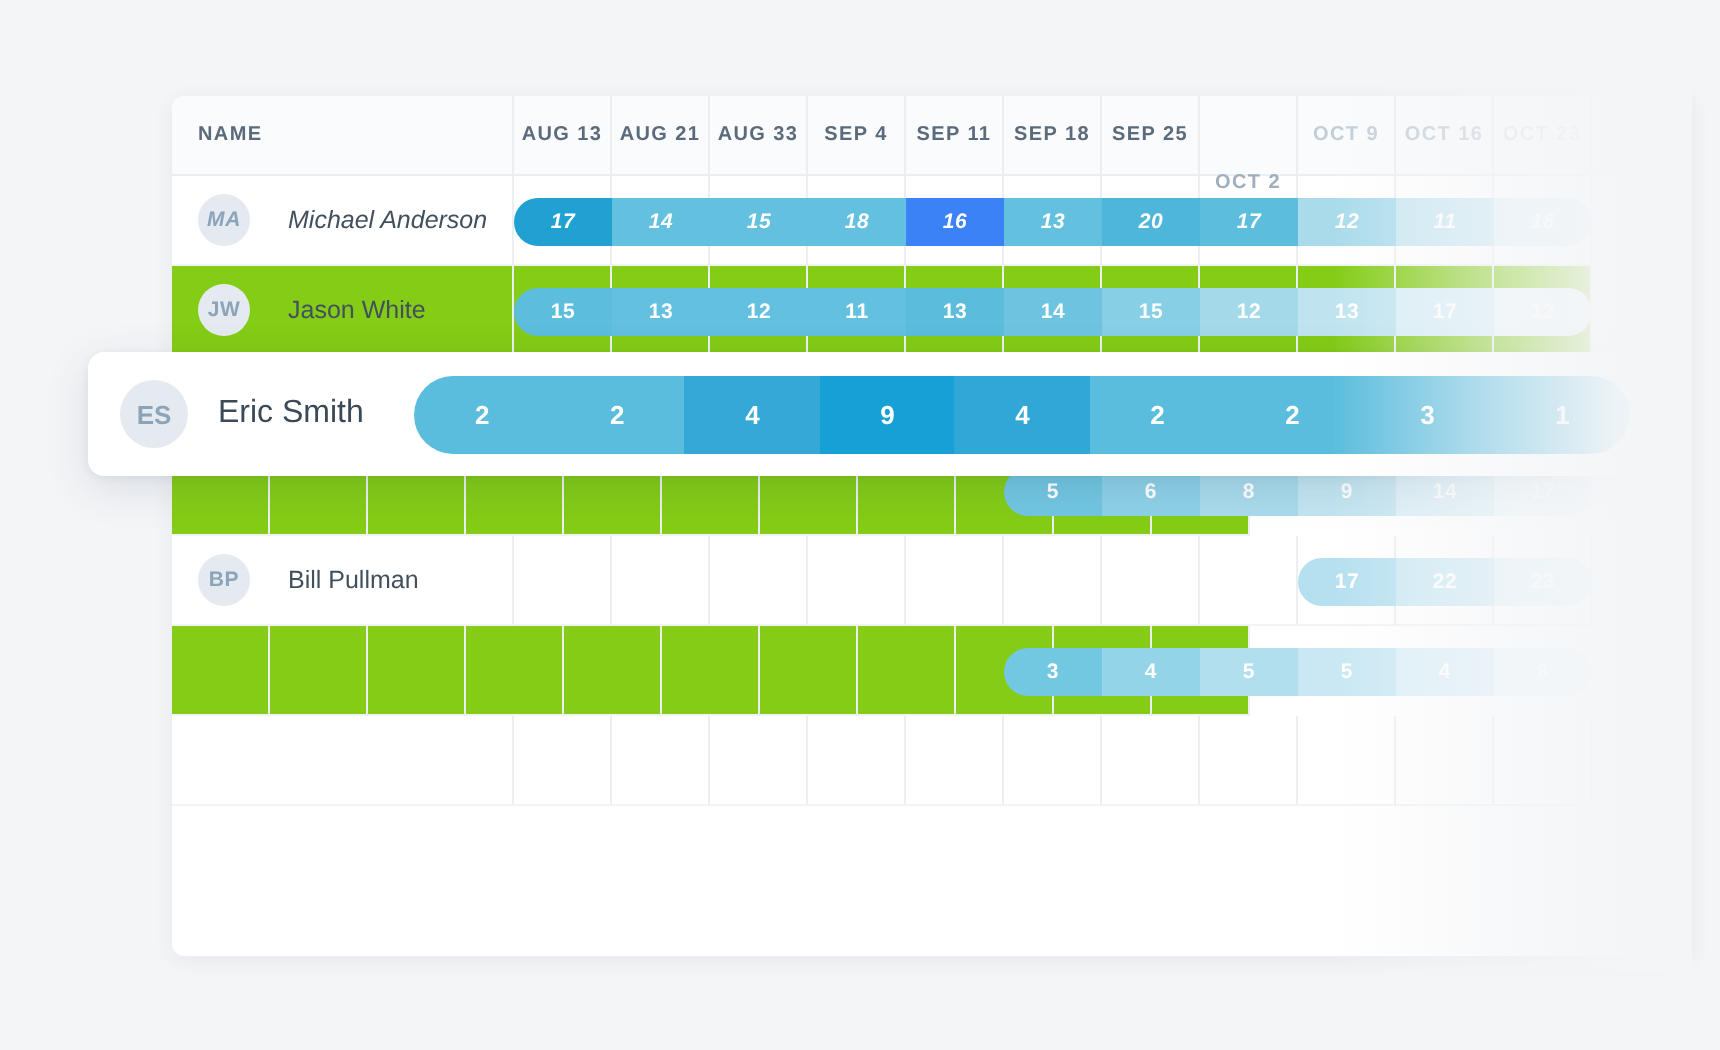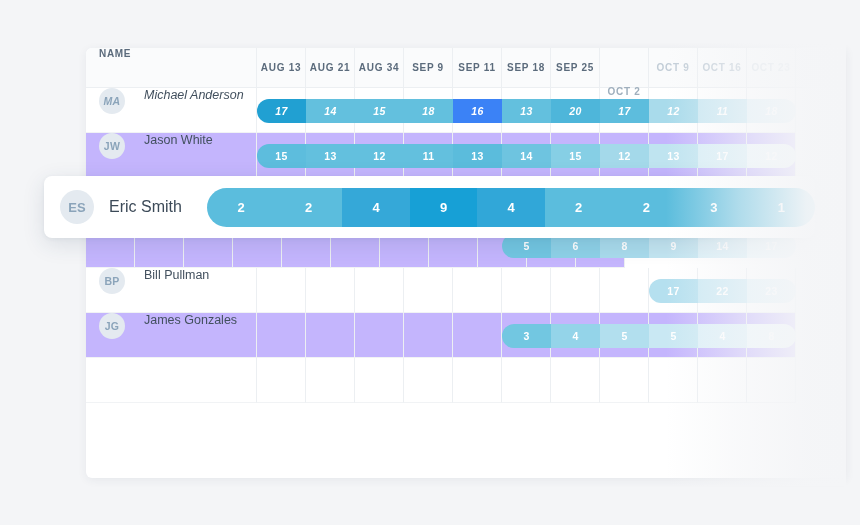--- a/index.html
+++ b/index.html
@@ -45,20 +45,21 @@
     width: 100%;
     box-sizing: border-box;
   }
 
   
   .cell-name {
     width: 171px;
     min-width: 171px;
     box-sizing: border-box;
     display: flex;
+    align-items: center;
     padding-left: 13px;
     border-right: 1px solid #eceff2;
   }
   
   .cell-week {
     width: 49px;
     min-width: 49px;
     box-sizing: border-box;
     border-right: 1px solid #eceff2;
     display: flex;
@@ -85,21 +86,21 @@
     color: #5b6b7c;
     white-space: nowrap;
   }
   .th-text.dim1 { color: #9fafbd; margin-top: 48px; }
   .th-text.dim2 { color: #c2cdd7; }
   .th-text.dim3 { color: #dce3e9; }
 
   
   .data-row { height: 45px; }
   .data-row.alt .cell-name,
-  .data-row.alt .cell-week { background: #c4b5fd; }
+  .data-row.alt .cell-week { background: #84cc16; }
   .data-row .cell-name,
   .data-row .cell-week { border-bottom: 1px solid #f1f3f5; }
 
   .avatar {
     width: 26px;
     height: 26px;
     border-radius: 50%;
     background: #e4eaf0;
     color: #8ba4ba;
     font-size: 10.5px;
@@ -209,24 +210,24 @@
       <span class="th-text">NAME</span>
     </div>
 
   <div class="cell-week">
         <span class="th-text">AUG 13</span>
       </div>
       <div class="cell-week">
         <span class="th-text">AUG 21</span>
       </div>
       <div class="cell-week">
-        <span class="th-text">AUG 34</span>
-      </div>
-      <div class="cell-week">
-        <span class="th-text">SEP 9</span>
+        <span class="th-text">AUG 33</span>
+      </div>
+      <div class="cell-week">
+        <span class="th-text">SEP 4</span>
       </div>
       <div class="cell-week">
         <span class="th-text">SEP 11</span>
       </div>
       <div class="cell-week">
         <span class="th-text">SEP 18</span>
       </div>
       <div class="cell-week">
         <span class="th-text">SEP 25</span>
       </div>
@@ -377,24 +378,20 @@
         <div class="cell-week"></div>
         <div class="bar-wrap" style="left: 563px;">
           <div class="bar">
             <div class="bar-cell" style="background: rgb(181, 224, 239);">17</div>
             <div class="bar-cell" style="background: rgb(203, 233, 244);">22</div>
             <div class="bar-cell" style="background: rgb(226, 243, 249);">23</div>
           </div>
         </div>
       </div>
       <div class="grid-row data-row alt" style="position: relative;">
-        <div class="cell-name">
-          <div class="avatar">JG</div>
-          <div class="person-name">James Gonzales</div>
-        </div>
         <div class="cell-week"></div>
         <div class="cell-week"></div>
         <div class="cell-week"></div>
         <div class="cell-week"></div>
         <div class="cell-week"></div>
         <div class="cell-week"></div>
         <div class="cell-week"></div>
         <div class="cell-week"></div>
         <div class="cell-week"></div>
         <div class="cell-week"></div>

